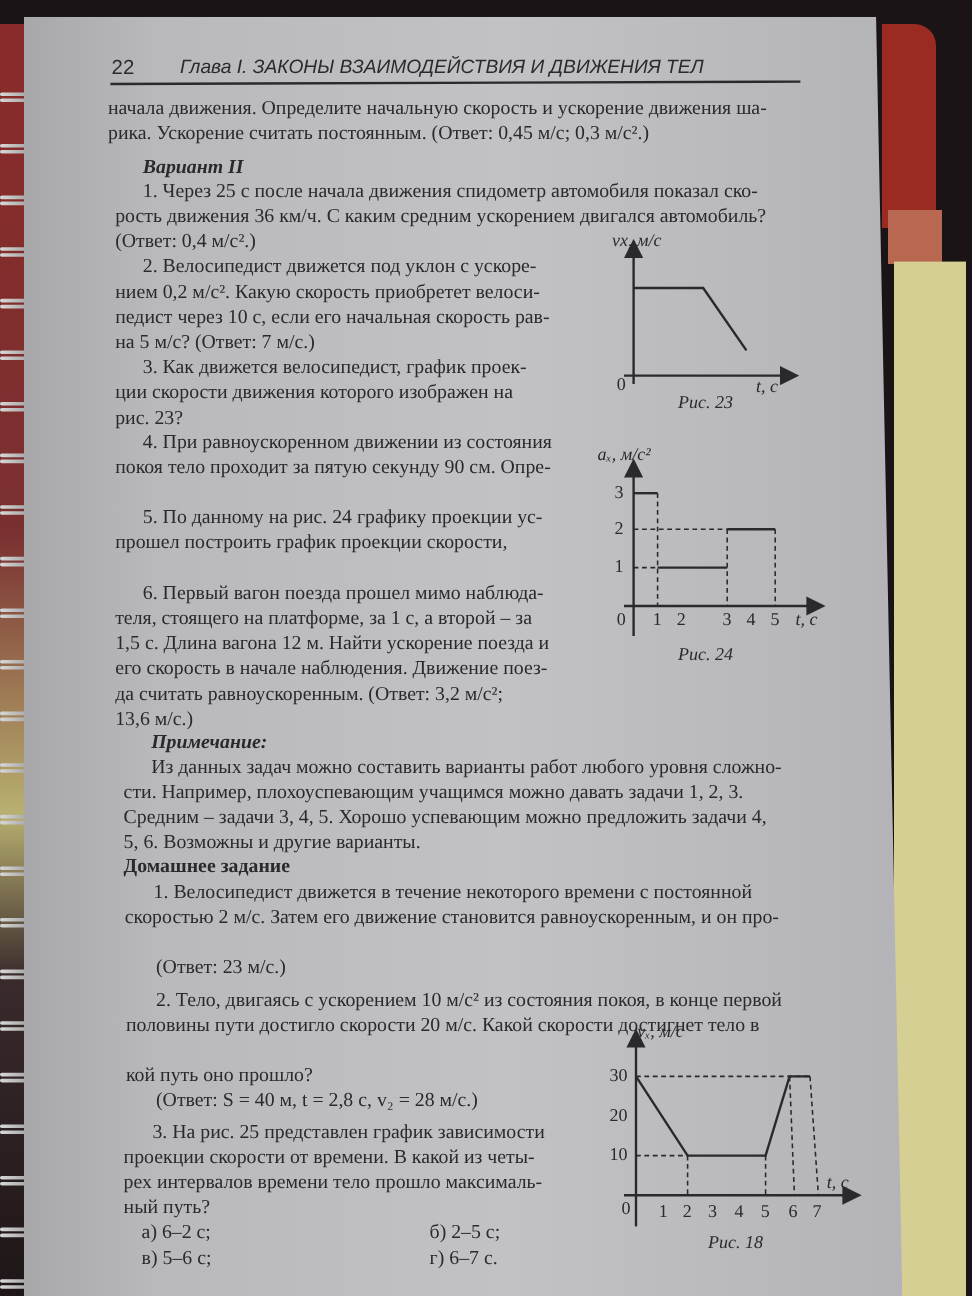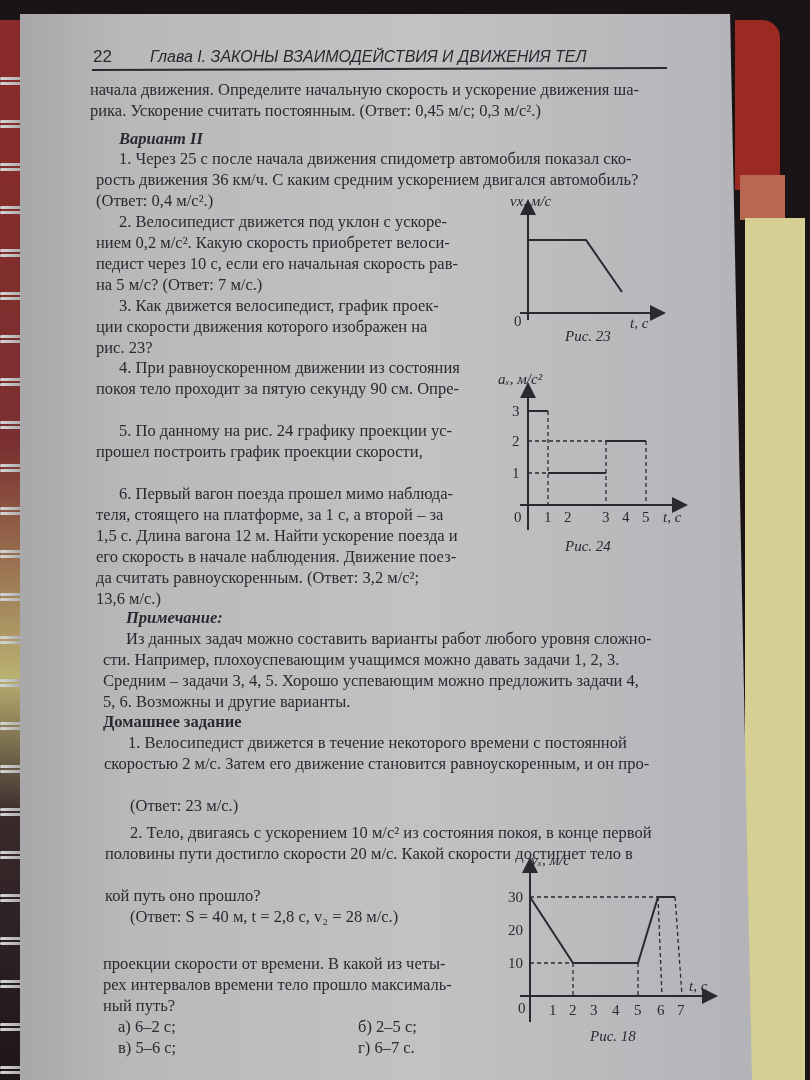--- a/index.html
+++ b/index.html
@@ -173,20 +173,21 @@
   <span class="t b" style="left:103px;top:711px">Домашнее задание</span>
   <span class="t" style="left:128px;top:732px">1. Велосипедист движется в течение некоторого времени с постоянной</span>
   <span class="t" style="left:104px;top:753px">скоростью 2 м/с. Затем его движение становится равноускоренным, и он про-</span>
   <span class="t" style="left:130px;top:795px">(Ответ: 23 м/с.)</span>
 
   <span class="t" style="left:130px;top:822px">2. Тело, двигаясь с ускорением 10 м/с² из состояния покоя, в конце первой</span>
   <span class="t" style="left:105px;top:843px">половины пути достигло скорости 20 м/с. Какой скорости достигнет тело в</span>
   <span class="t" style="left:105px;top:885px">кой путь оно прошло?</span>
   <span class="t" style="left:130px;top:906px">(Ответ: S = 40 м, t = 2,8 с, v₂ = 28 м/с.)</span>
 
+  <span class="t" style="left:127px;top:932px">3. На рис. 25 представлен график зависимости</span>
   <span class="t" style="left:103px;top:953px">проекции скорости от времени. В какой из четы-</span>
   <span class="t" style="left:103px;top:974px">рех интервалов времени тело прошло максималь-</span>
   <span class="t" style="left:103px;top:995px">ный путь?</span>
   <span class="t" style="left:118px;top:1016px">а) 6–2 с;</span>
   <span class="t" style="left:358px;top:1016px">б) 2–5 с;</span>
   <span class="t" style="left:118px;top:1037px">в) 5–6 с;</span>
   <span class="t" style="left:358px;top:1037px">г) 6–7 с.</span>
 
   <div class="fig" style="left:510px;top:195px">
     <svg width="150" height="150">

